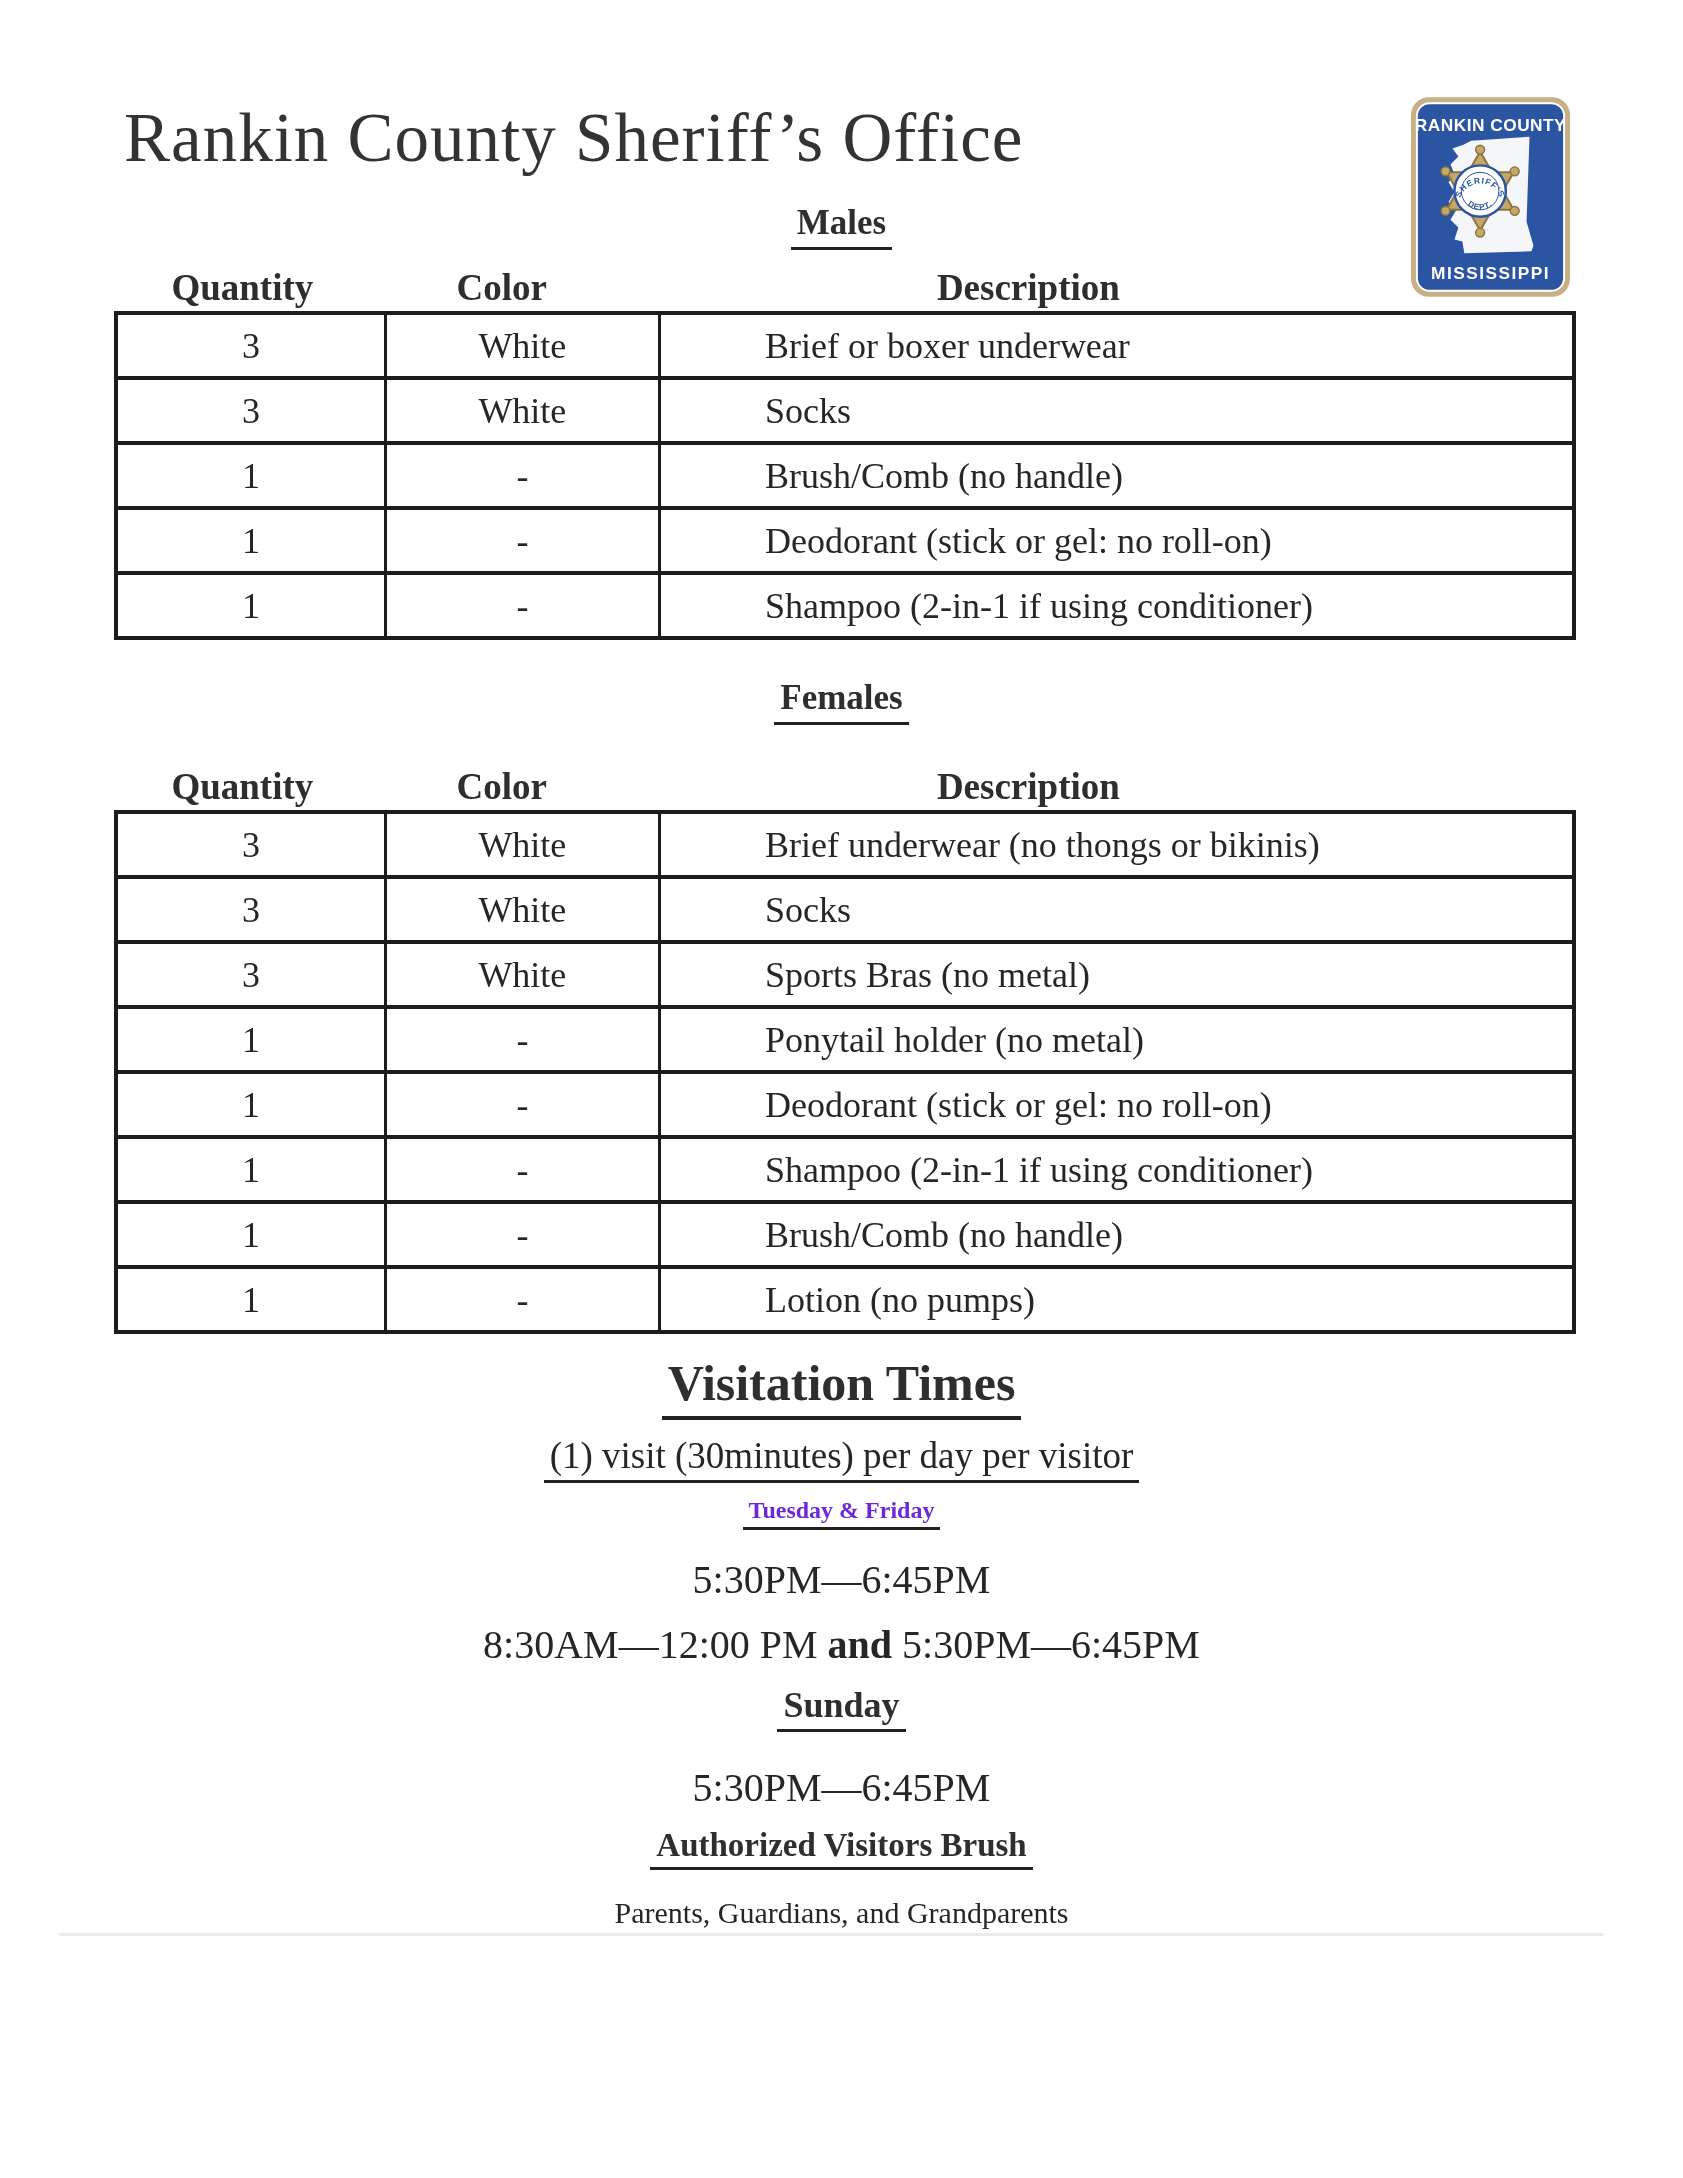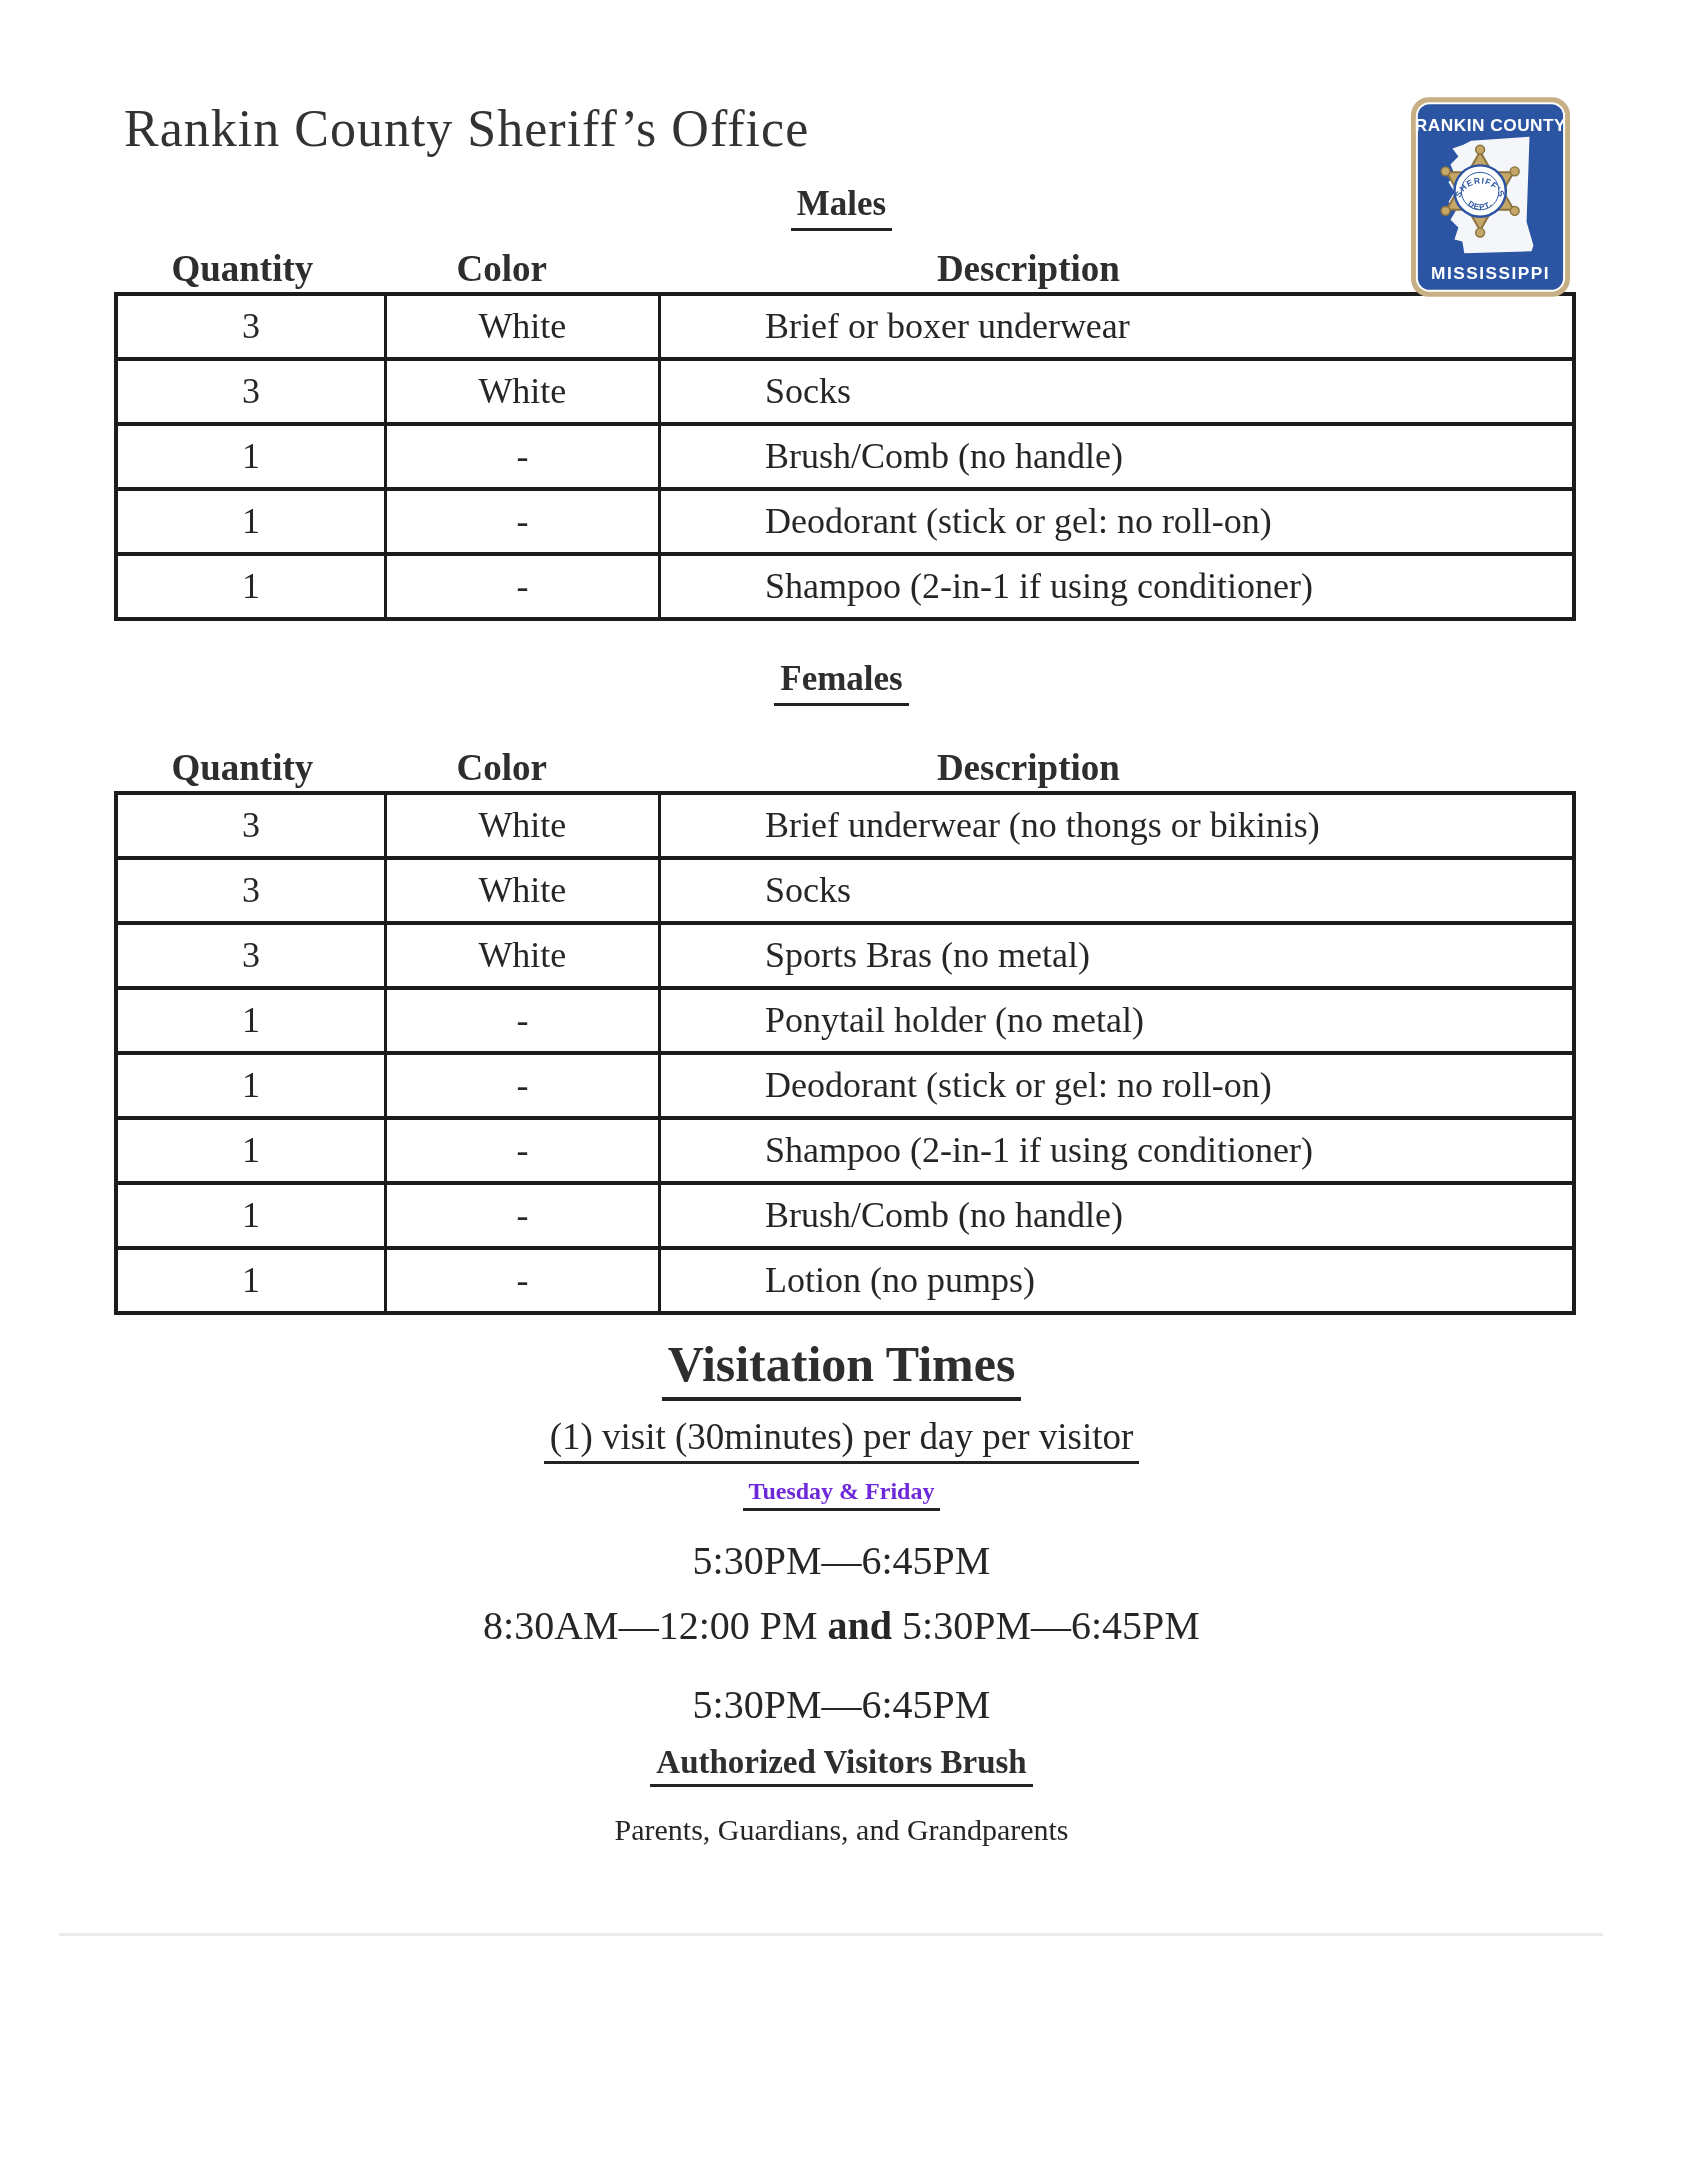--- a/index.html
+++ b/index.html
@@ -6,21 +6,21 @@
   .page{
     position:relative;
     width:1683px;height:2178px;
     background:#ffffff;
     font-family:"Liberation Serif", serif;
     color:#262626;
     overflow:hidden;
   }
   .doc-title{
     margin:99px 0 0 124px;
-    font-size:52px;
+    font-size:69px;
     font-weight:400;
     line-height:1.15;
     color:#333;
     letter-spacing:1px;
   }
   .badge{
     position:absolute;
     top:95px;right:111px;
     width:163px;height:204px;
   }
@@ -237,20 +237,23 @@
     <span class="u-thin">Tuesday &amp; Friday</span>
   </div>
   <div class="centered vt-time">5:30PM—6:45PM</div>
 
   <div class="centered vt-time-sat">
     <span>8:30AM—12:00 PM</span>
     <b>and</b>
     <span>5:30PM—6:45PM</span>
   </div>
 
+  <div class="centered vt-day2">
+    <span class="u-thin">Sunday</span>
+  </div>
   <div class="centered vt-time-sun">5:30PM—6:45PM</div>
 
   <div class="centered vt-auth">
     <span class="u-thin">Authorized Visitors Brush</span>
   </div>
   <div class="centered vt-parents">Parents, Guardians, and Grandparents</div>
 
   <div class="scan-streak"></div>
 </div>
 

